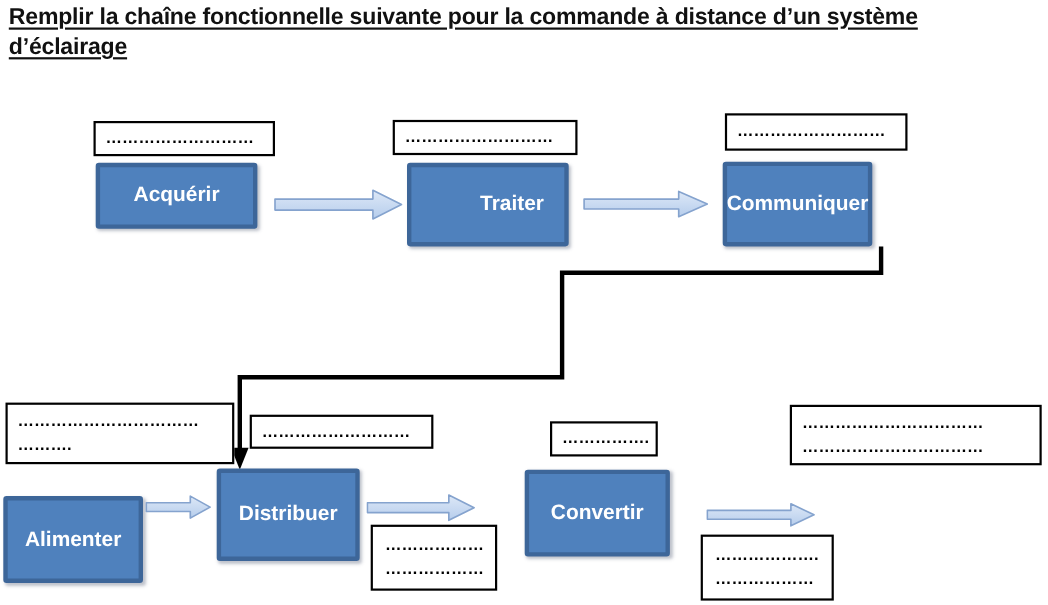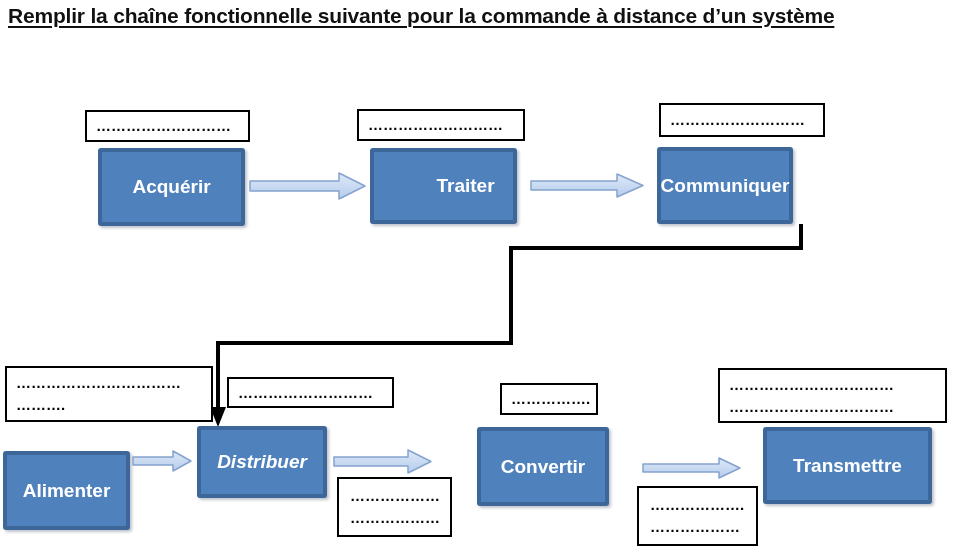--- a/index.html
+++ b/index.html
@@ -52,33 +52,34 @@
     <defs>
       <linearGradient id="agrad" x1="0" y1="0" x2="0" y2="1">
         <stop offset="0" stop-color="#DDE8F7"></stop>
         <stop offset="1" stop-color="#B6CDEC"></stop>
       </linearGradient>
     </defs>
   </svg>
 
   <div class="title">
     <span>Remplir la chaîne fonctionnelle suivante pour la commande à distance d’un système</span><br>
+    <span>d’éclairage</span>
   </div>
 
   <div class="ph" style="left:85px;top:110px;width:165px;height:32px;">
     <div class="ln">………………………</div>
   </div>
   <div class="ph" style="left:357px;top:109px;width:168px;height:32px;">
     <div class="ln">………………………</div>
   </div>
   <div class="ph" style="left:659px;top:103px;width:166px;height:34px;">
     <div class="ln">………………………</div>
   </div>
 
-  <div class="fbox" style="left:98px;top:148px;width:147px;height:78px;">
+  <div class="fbox" style="left:87px;top:148px;width:147px;height:60px;">
     <span>Acquérir</span>
   </div>
   <div class="fbox" style="left:370px;top:148px;width:147px;height:76px;padding-left:44px;">
     <span>Traiter</span>
   </div>
   <div class="fbox" style="left:657px;top:147px;width:136px;height:77px;">
     <span>Communiquer</span>
   </div>
 
   <svg class="arrow" style="left:249px;top:171px;" width="118" height="30" viewBox="0 0 118 30" aria-hidden="true">
@@ -104,28 +105,25 @@
     <div class="ln">…………….</div>
   </div>
   <div class="ph" style="left:718px;top:368px;width:229px;height:55px;">
     <div class="ln">……………………………</div>
     <div class="ln">……………………………</div>
   </div>
 
   <div class="fbox" style="left:3px;top:451px;width:127px;height:79px;">
     <span>Alimenter</span>
   </div>
-  <div class="fbox" style="left:197px;top:426px;width:130px;height:72px;font-style:italic;">
+  <div class="fbox" style="left:197px;top:426px;width:130px;height:84px;">
     <span>Distribuer</span>
   </div>
   <div class="fbox" style="left:477px;top:427px;width:132px;height:79px;">
     <span>Convertir</span>
-  </div>
-  <div class="fbox" style="left:763px;top:427px;width:169px;height:77px;">
-    <span>Transmettre</span>
   </div>
 
   <svg class="arrow" style="left:132px;top:449px;" width="61" height="24" viewBox="0 0 61 24" aria-hidden="true">
     <path d="M1,8 L41,8 L41,2 L59,12 L41,22 L41,16 L1,16 Z"></path>
   </svg>
   <svg class="arrow" style="left:333px;top:448px;" width="100" height="27" viewBox="0 0 100 27" aria-hidden="true">
     <path d="M1,9 L75,9 L75,2 L98,13.5 L75,25 L75,18 L1,18 Z"></path>
   </svg>
   <svg class="arrow" style="left:642px;top:456px;" width="100" height="24" viewBox="0 0 100 24" aria-hidden="true">
     <path d="M1,8 L77,8 L77,2 L98,12 L77,22 L77,16 L1,16 Z"></path>

